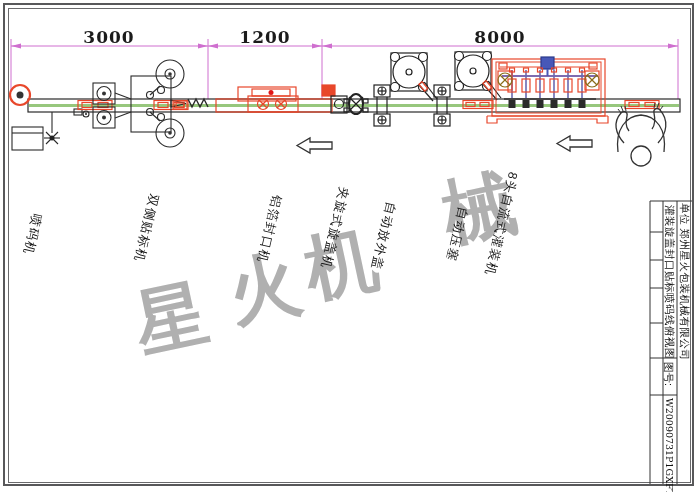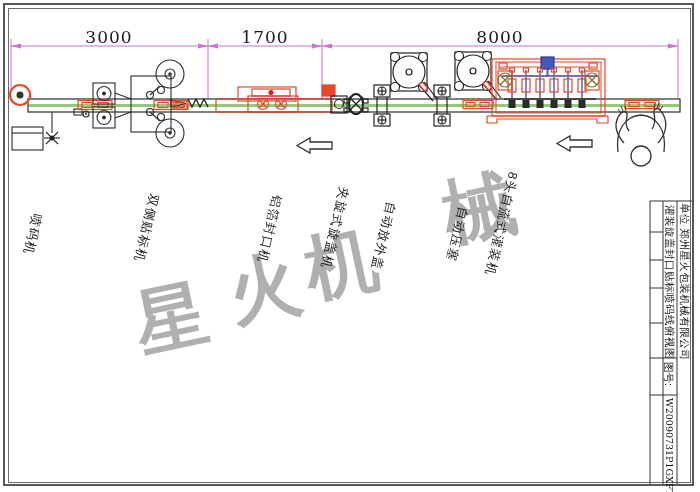--- a/index.html
+++ b/index.html
@@ -4,21 +4,21 @@
 <style>
   html,body{margin:0;padding:0;background:#fff;}
   #page{position:relative;width:700px;height:492px;background:#fff;overflow:hidden;
         font-family:"Liberation Sans",sans-serif;}
   .frame-outer{position:absolute;left:3px;top:3px;width:691px;height:483px;
         border:2px solid #58585a;box-sizing:border-box;}
   .frame-inner{position:absolute;left:8px;top:8px;width:683px;height:475px;
         border:1px solid #6a6a6c;box-sizing:border-box;}
   svg{position:absolute;left:0;top:0;}
   .dim-label{position:absolute;transform:translateX(-50%);color:#1b1b1b;
-        font-family:"DejaVu Serif",serif;font-size:17px;font-weight:400;letter-spacing:1px;}
+        font-family:"DejaVu Serif",serif;font-size:17px;font-weight:700;letter-spacing:1px;}
   .machine-label{position:absolute;color:#141414;font-size:12.5px;letter-spacing:1.5px;
         white-space:nowrap;transform-origin:top left;transform:rotate(103deg);}
   .wm-char{position:absolute;color:#a8a8a8;font-family:"DejaVu Serif",serif;
         font-size:72px;font-weight:bold;transform:rotate(-12deg);opacity:.9;line-height:1;}
   .tb-text{position:absolute;white-space:nowrap;transform-origin:top left;
         transform:rotate(90deg);color:#111;}
   .tb-company{font-size:10.5px;letter-spacing:.5px;}
   .tb-title{font-size:10.5px;letter-spacing:.5px;}
   .tb-no-label{font-size:10.5px;}
   .tb-no{font-size:9.5px;font-family:"DejaVu Serif",serif;letter-spacing:0;}
@@ -264,21 +264,21 @@
       <line x1="650" y1="232" x2="663" y2="232"></line>
       <line x1="650" y1="260" x2="663" y2="260"></line>
       <line x1="650" y1="288" x2="663" y2="288"></line>
       <line x1="650" y1="323" x2="663" y2="323"></line>
       <line x1="650" y1="358" x2="677" y2="358"></line>
       <line x1="650" y1="395" x2="677" y2="395"></line>
     </g>
   </svg>
 
   <div class="dim-label" style="left:109px;top:27px;">3000</div>
-  <div class="dim-label" style="left:265px;top:27px;">1700</div>
+  <div class="dim-label" style="left:265px;top:27px;">1200</div>
   <div class="dim-label" style="left:500px;top:27px;">8000</div>
 
   <div>
     <div class="wm-char" style="left:135px;top:282px;">星</div>
     <div class="wm-char" style="left:228px;top:252px;">火</div>
     <div class="wm-char" style="left:305px;top:228px;">机</div>
     <div class="wm-char" style="left:443px;top:172px;">械</div>
   </div>
 
   <div class="machine-label" style="left:45px;top:216px;">喷码机</div>

